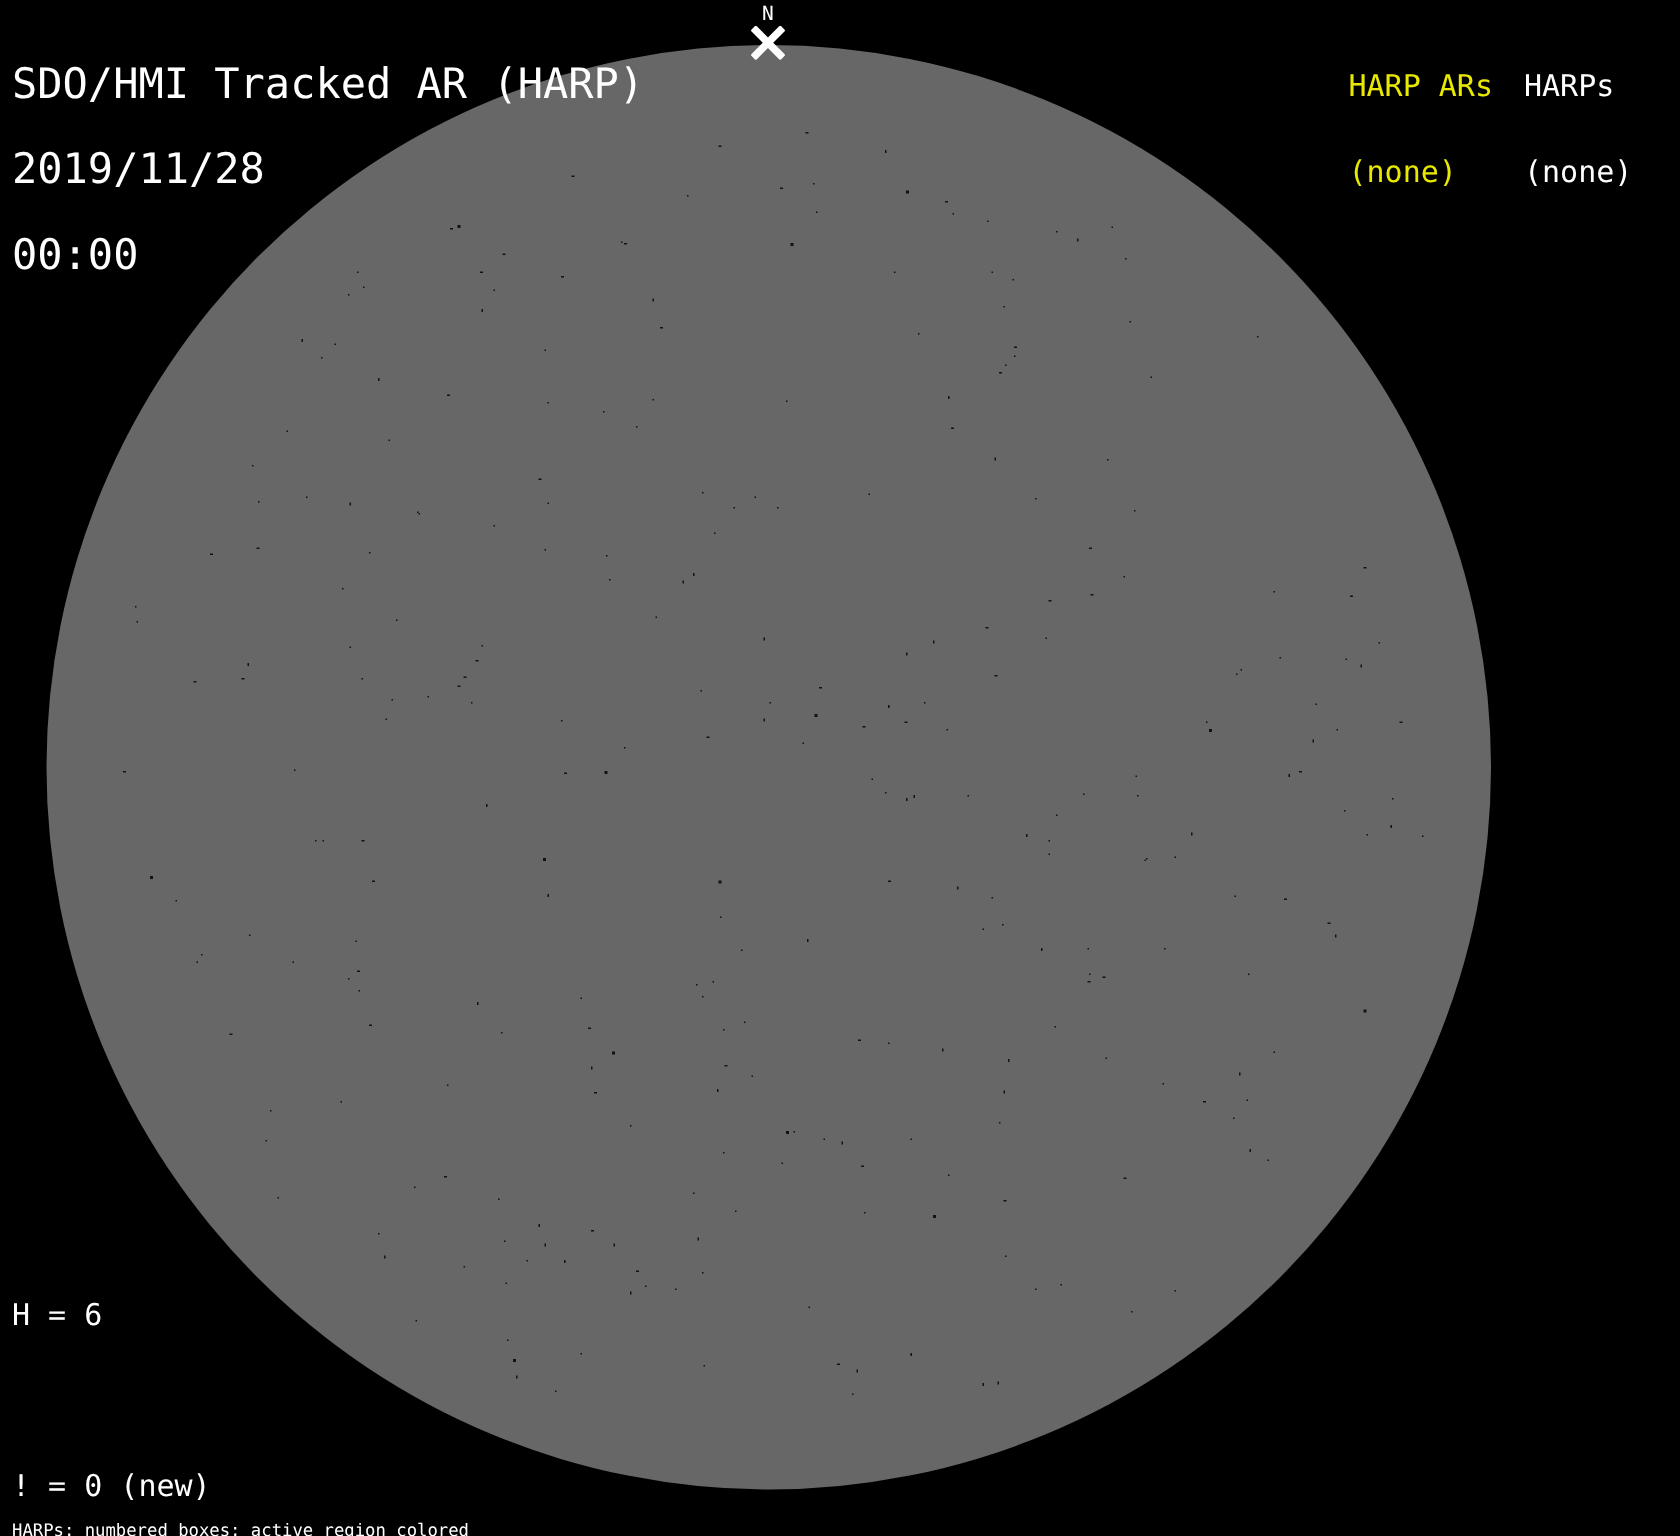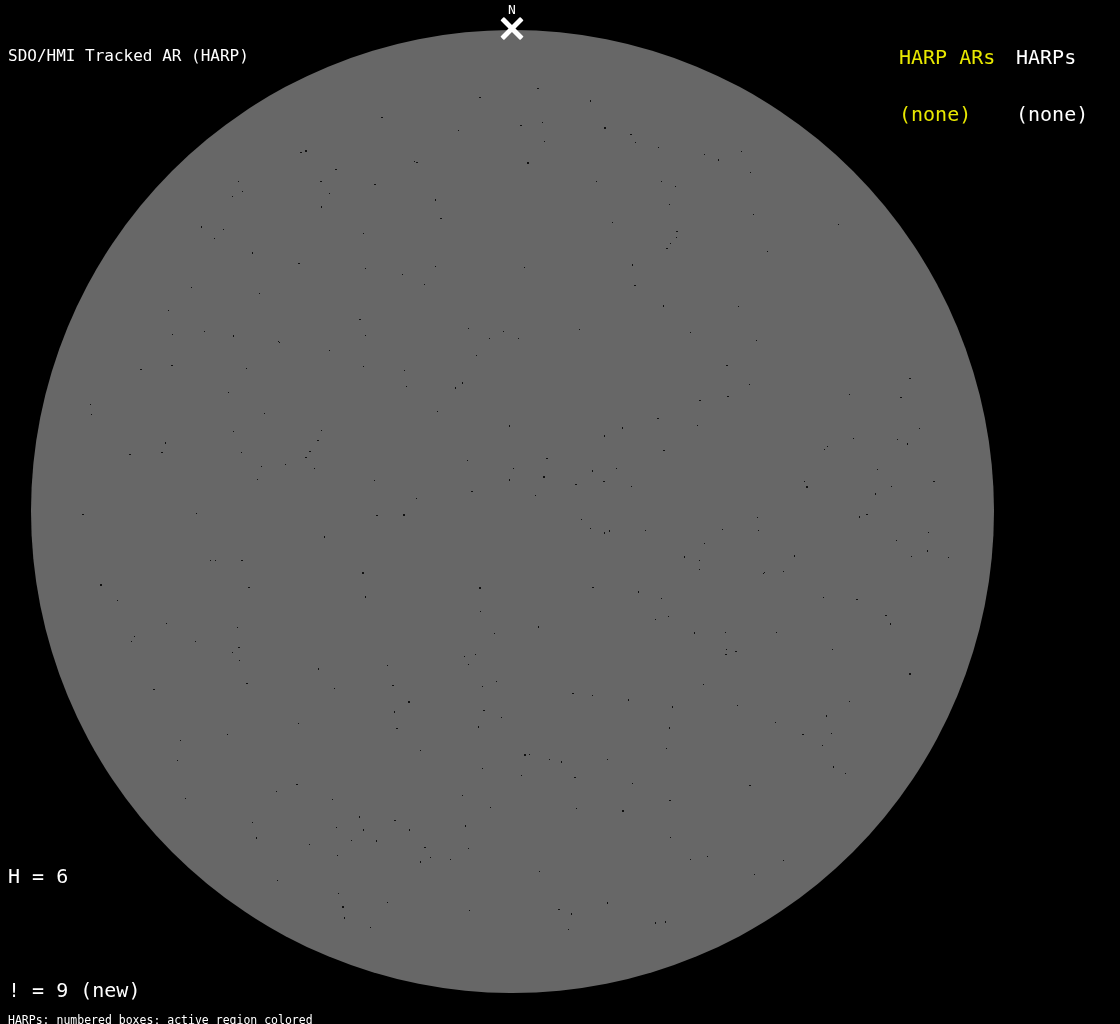--- a/index.html
+++ b/index.html
@@ -8,21 +8,21 @@
     position:relative;width:1120px;height:1024px;
     background:var(--bg,#000);
     color:var(--text,#fff);
     font-family:"DejaVu Sans Mono","Liberation Mono",monospace;
   }
   .disk{
     position:absolute;left:31px;top:30px;width:963px;height:963px;
     border-radius:50%;background:var(--disk,#676767);overflow:hidden;
   }
   .speckle{position:absolute;display:block;}
-  .title-block{position:absolute;left:8px;top:8px;font-size:16px;line-height:19px;white-space:pre;}
+  .title-block{position:absolute;left:8px;top:8px;font-size:28px;line-height:19px;white-space:pre;}
   .noaa-block{position:absolute;left:899px;top:10px;font-size:20px;line-height:19px;white-space:pre;color:var(--accent,#e8e800);}
   .harps-block{position:absolute;left:1016px;top:10px;font-size:20px;line-height:19px;white-space:pre;}
   .n-label{position:absolute;left:500px;top:3px;width:24px;text-align:center;font-size:13px;line-height:14px;}
   .xmark{position:absolute;left:502px;top:18px;width:20px;height:20px;}
   .xmark i{position:absolute;left:-4px;top:7.5px;width:28px;height:5px;background:var(--text,#fff);border-radius:1px;}
   .xmark i.a{transform:rotate(45deg);}
   .xmark i.b{transform:rotate(-45deg);}
   .legend{position:absolute;left:8px;top:829px;font-size:20px;line-height:19px;white-space:pre;}
   .legend .spacer{height:19px;}
   .captions{position:absolute;left:8px;top:990px;font-size:11.5px;line-height:12px;white-space:pre;}
@@ -336,36 +336,38 @@
     </div>
 
   <span class="n-label">N</span>
   <span class="xmark">
       <i class="a"></i>
       <i class="b"></i>
     </span>
 
   <div class="title-block">
     <div>SDO/HMI Tracked AR (HARP)</div>
+    <div>2019/11/28</div>
+    <div>00:00</div>
   </div>
 
   <div class="noaa-block">
     <div>HARP ARs</div>
     <div>(none)</div>
   </div>
 
   <div class="harps-block">
     <div>HARPs</div>
     <div>(none)</div>
   </div>
 
   <div class="legend">
     <div>H = 6</div>
     <div class="spacer"></div>
-    <div>! = 9 (new)</div>
+    <div>! = 0 (new)</div>
     
     
     
     
     
   </div>
 
   <div class="captions">
     <div>HARPs: numbered boxes; active region colored</div>
     

